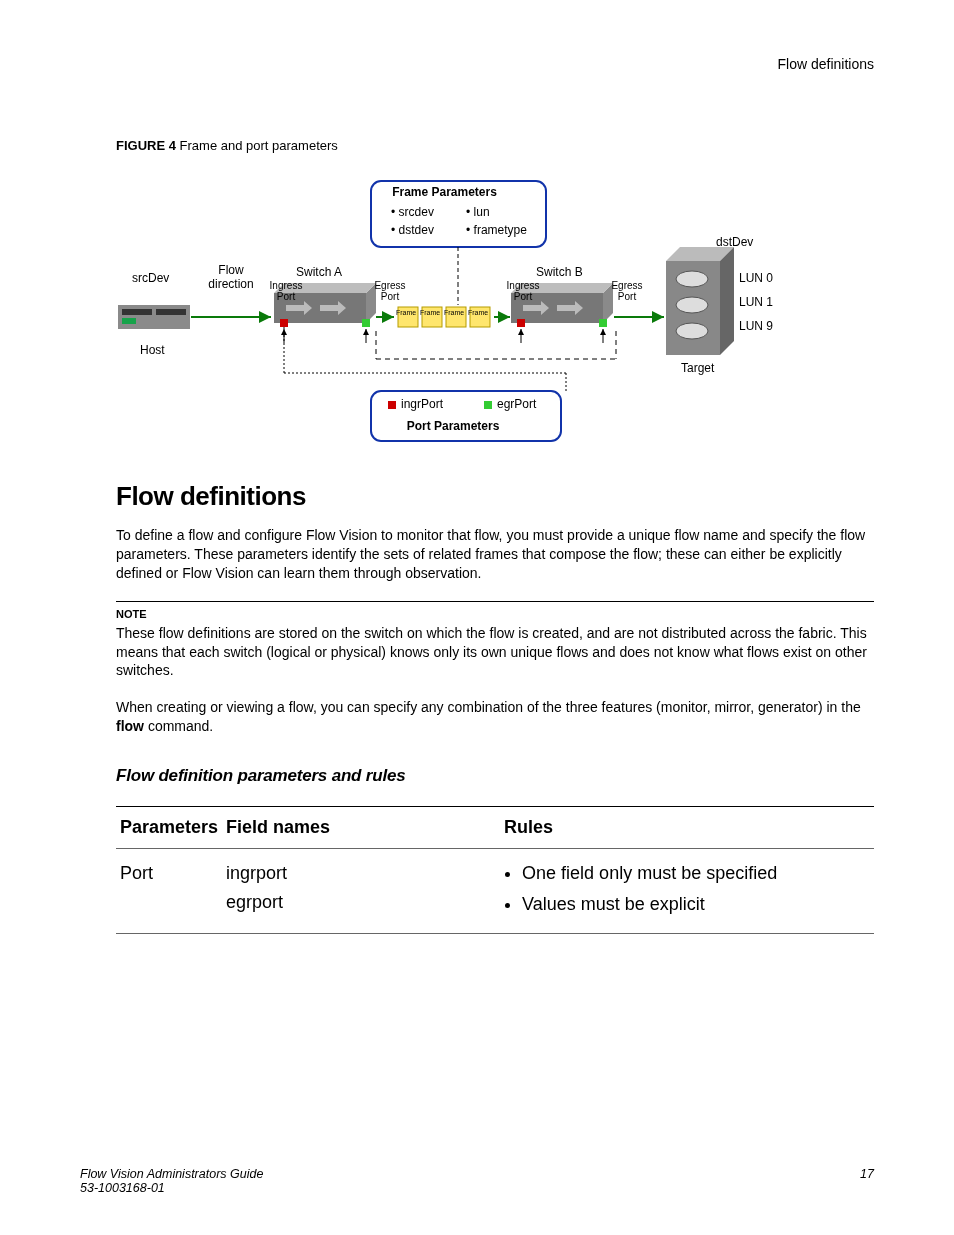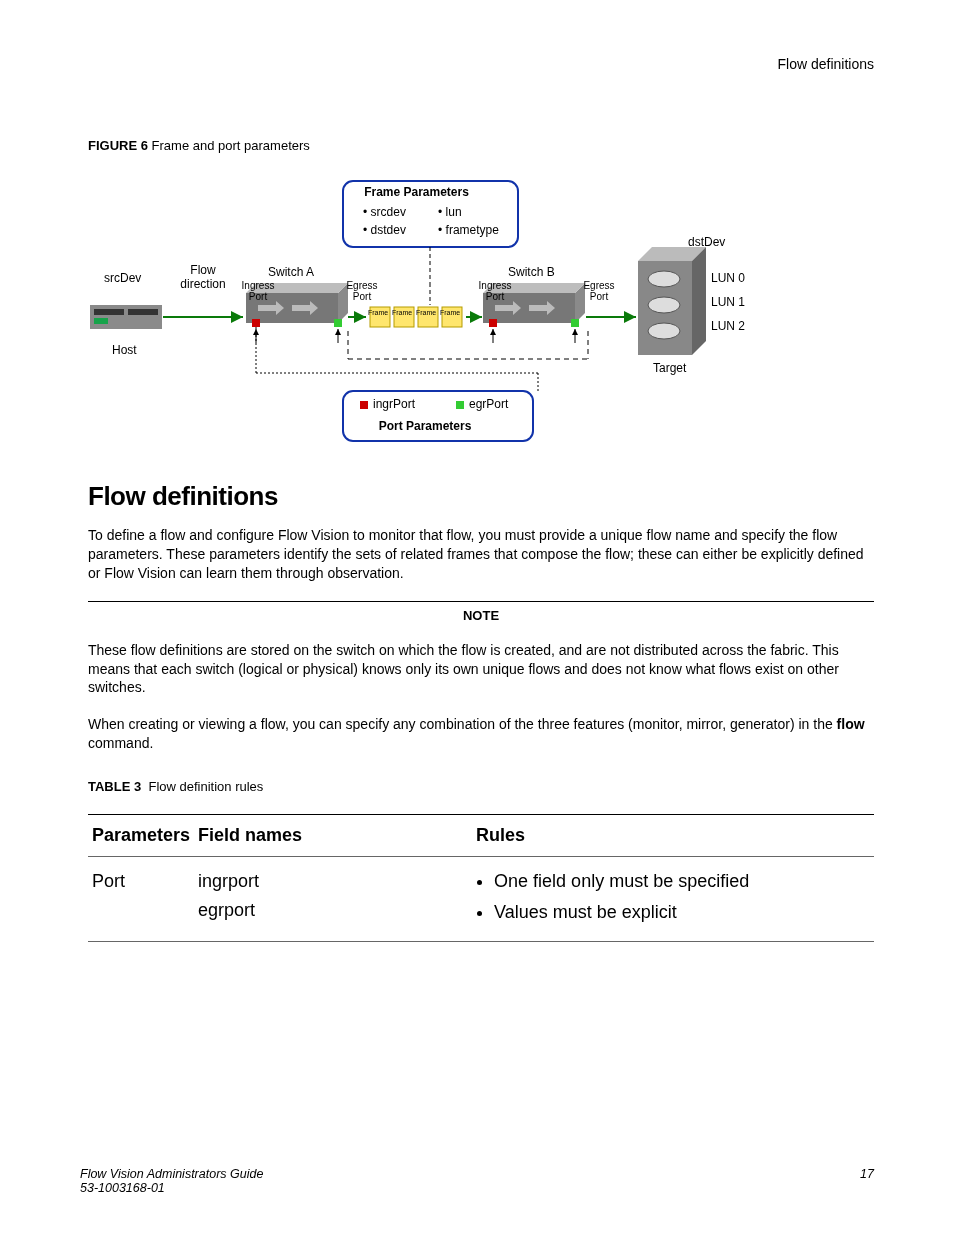--- a/index.html
+++ b/index.html
@@ -7,21 +7,21 @@
     padding: 0;
     background: #fff;
     font-family: Arial, Helvetica, sans-serif;
     color: #000;
     width: 954px;
     height: 1235px;
     position: relative;
     box-sizing: border-box;
   }
   .page {
-    padding: 56px 80px 40px 88px;
+    padding: 56px 80px 40px 116px;
     box-sizing: border-box;
     height: 100%;
     position: relative;
   }
   .header-right {
     position: absolute;
     top: 56px;
     right: 80px;
     font-size: 14px;
   }
@@ -48,23 +48,22 @@
     line-height: 1.35;
     margin: 0 0 14px 0;
   }
   hr.thin {
     border: none;
     border-top: 1px solid #000;
     margin: 18px 0 6px 0;
   }
   .note-head {
     font-weight: bold;
-    font-size: 13px;
-    margin: 2px 0 18px 0;
-    text-align: center;
+    font-size: 11px;
+    margin: 2px 0 4px 0;
   }
   .note-body {
     font-size: 14px;
     line-height: 1.35;
     margin: 0 0 18px 0;
   }
   h2.subsection {
     font-style: italic;
     font-weight: 700;
     font-size: 17px;
@@ -116,21 +115,21 @@
   .dg-bold  { font-weight:bold; }
   .dg-center { text-align:center; }
 </style>
 </head>
 <body>
 
 <div class="page">
   <div class="header-right">Flow definitions</div>
 
   <div class="figure-caption">
-    <b>FIGURE 6</b>
+    <b>FIGURE 4</b>
     <span>Frame and port parameters</span>
   </div>
 
   <div class="figure-box">
     <svg viewBox="0 0 654 280" width="654" height="280">
 
       <rect x="255" y="8" width="175" height="66" rx="10" ry="10" fill="#fff" stroke="#1133aa" stroke-width="2"></rect>
 
       <line x1="342" y1="74" x2="342" y2="110" stroke="#000" stroke-width="1" stroke-dasharray="4 3"></line>
       <line x1="260" y1="186" x2="500" y2="186" stroke="#000" stroke-width="1" stroke-dasharray="5 4"></line>
@@ -232,45 +231,43 @@
 Port</div>
     <div class="dg-label dg-small dg-center" style="left:278px;top:136px;width:24px;font-size:7px">Frame</div>
     <div class="dg-label dg-small dg-center" style="left:302px;top:136px;width:24px;font-size:7px">Frame</div>
     <div class="dg-label dg-small dg-center" style="left:326px;top:136px;width:24px;font-size:7px">Frame</div>
     <div class="dg-label dg-small dg-center" style="left:350px;top:136px;width:24px;font-size:7px">Frame</div>
 
     <div class="dg-label" style="left:24px;top:170px">Host</div>
     <div class="dg-label" style="left:600px;top:62px">dstDev</div>
     <div class="dg-label" style="left:623px;top:98px">LUN 0</div>
     <div class="dg-label" style="left:623px;top:122px">LUN 1</div>
-    <div class="dg-label" style="left:623px;top:146px">LUN 2</div>
+    <div class="dg-label" style="left:623px;top:146px">LUN 9</div>
     <div class="dg-label" style="left:565px;top:188px">Target</div>
 
     <div class="dg-label" style="left:285px;top:224px">ingrPort</div>
     <div class="dg-label" style="left:381px;top:224px">egrPort</div>
     <div class="dg-label dg-bold dg-center" style="left:255px;top:246px;width:164px">Port Parameters</div>
   </div>
 
   <h1 class="section">Flow definitions</h1>
 
   <p class="body">To define a flow and configure Flow Vision to monitor that flow, you must provide a unique flow name and specify the flow parameters. These parameters identify the sets of related frames that compose the flow; these can either be explicitly defined or Flow Vision can learn them through observation.</p>
 
   <hr class="thin">
   <div class="note-head">NOTE</div>
   <p class="note-body">These flow definitions are stored on the switch on which the flow is created, and are not distributed across the fabric. This means that each switch (logical or physical) knows only its own unique flows and does not know what flows exist on other switches.</p>
 
   <p class="body">
     <span>When creating or viewing a flow, you can specify any combination of the three features (monitor, mirror, generator) in the </span><b>flow</b><span> command.</span>
   </p>
 
-
-
-  <div class="table-caption">
-    <b>TABLE 3</b>&nbsp;&nbsp;<span>Flow definition rules</span>
-  </div>
+  <h2 class="subsection">Flow definition parameters and rules</h2>
+
+
 
   <table class="rule-table">
     <thead>
       <tr>
         <th style="width:90px">Parameters</th>
         <th style="width:270px">Field names</th>
         <th>Rules</th>
       </tr>
     </thead>
     <tbody>

